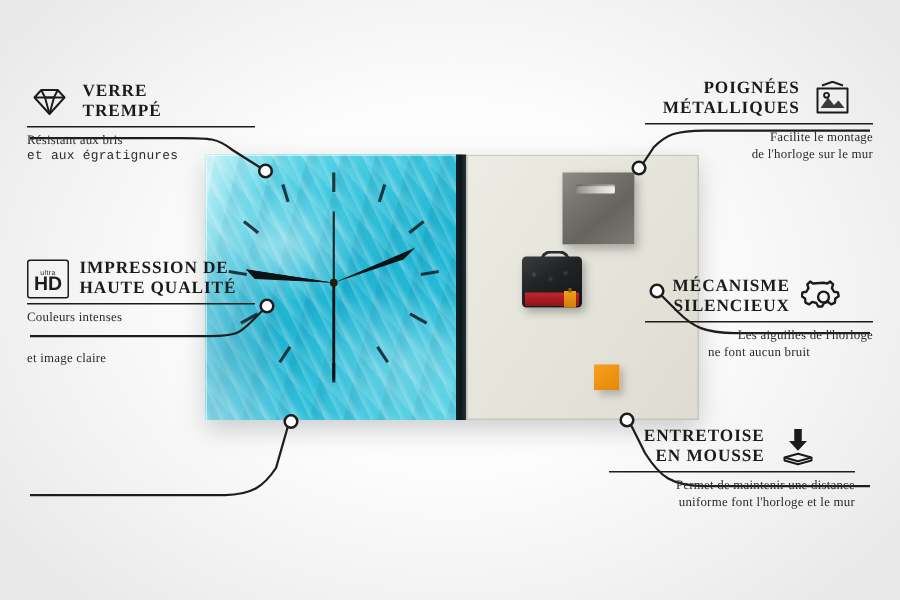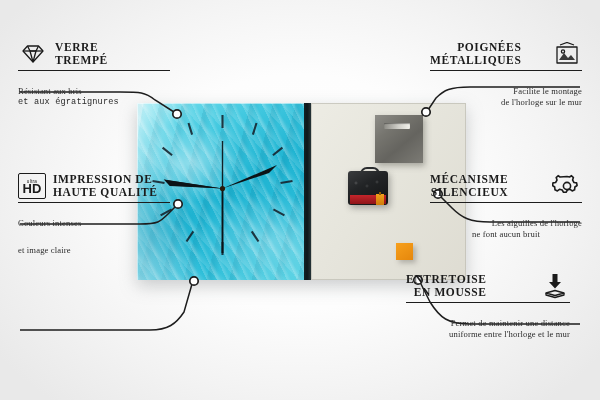--- a/index.html
+++ b/index.html
@@ -109,26 +109,26 @@
   .callout{position:absolute;}
   .c-head{display:flex;align-items:center;gap:7px;}
   .c-title{
     font-family:"Liberation Serif", serif;
     font-weight:bold;font-size:11.5px;letter-spacing:.6px;
     color:#1b1b1b;line-height:13px;text-transform:uppercase;
   }
   .c-rule{height:1px;background:#1d1d1d;margin-top:3px;}
   .c-sub{
     font-family:"Liberation Serif", serif;
-    font-size:8.6px;line-height:11px;color:#2b2b2b;margin-top:15px;letter-spacing:.15px;
+    font-size:8.6px;line-height:11px;color:#2b2b2b;margin-top:3px;letter-spacing:.15px;
   }
   .left .c-head{justify-content:flex-start;}
   .left .c-title{text-align:left;}
   .left .c-sub{text-align:left;}
-  .right .c-head{justify-content:space-between;}
+  .right .c-head{justify-content:center;margin-top:12px;}
   .right .c-title{text-align:right;}
   .right .c-sub{text-align:right;}
   .ico{flex:0 0 auto;display:block;}
   #wires{position:absolute;left:0;top:0;width:600px;height:400px;pointer-events:none;}
   .hd-badge{
     width:26px;height:24px;border:1.4px solid #1b1b1b;border-radius:2px;
     display:flex;flex-direction:column;align-items:center;justify-content:center;
     font-family:"Liberation Sans", sans-serif;color:#1b1b1b;
   }
   .hd-badge .u{font-size:4.6px;letter-spacing:.3px;line-height:5px;}
@@ -206,21 +206,21 @@
     <g fill="#ffffff" stroke="#1d1d1d" stroke-width="1.7">
       <circle cx="177" cy="114" r="4.2"></circle>
       <circle cx="178" cy="204" r="4.2"></circle>
       <circle cx="194" cy="281" r="4.2"></circle>
       <circle cx="426" cy="112" r="4.2"></circle>
       <circle cx="438" cy="194" r="4.2"></circle>
       <circle cx="418" cy="280" r="4.2"></circle>
     </g>
   </svg>
 
-  <div class="callout left" style="left:18px;top:41px;width:152px;">
+  <div class="callout left" style="left:18px;top:55px;width:152px;">
     <div class="c-head">
       <svg class="ico" width="30" height="24" viewBox="0 0 30 24">
         <g fill="none" stroke="#1b1b1b" stroke-width="1.3" stroke-linejoin="round">
           <path d="M5 9 L9.5 4 H20.5 L25 9 L15 20 Z"></path>
           <path d="M5 9 H25"></path>
           <path d="M9.5 4 L12 9 L15 20"></path>
           <path d="M20.5 4 L18 9 L15 20"></path>
           <path d="M12 9 H18"></path>
         </g>
       </svg>
@@ -298,16 +298,16 @@
       <svg class="ico" width="30" height="26" viewBox="0 0 30 26">
         <g fill="none" stroke="#1b1b1b" stroke-width="1.3" stroke-linejoin="round">
           <path d="M12.5 1 h5 v8 h3.5 L15 15.5 L9 9 h3.5 z" fill="#1b1b1b" stroke="none"></path>
           <path d="M15 17.5 L6 20 L15 22.5 L24 20 Z"></path>
           <path d="M6 20 v2 L15 24.5 L24 22 V20"></path>
         </g>
       </svg>
     </div>
     <div class="c-rule" style="width:164px;"></div>
     <div class="c-sub">Permet de maintenir une distance</div>
-    <div class="c-sub" style="margin-top:0;">uniforme entre l'horloge et le mur</div>
+    <div class="c-sub" style="margin-top:0;">uniforme font l'horloge et le mur</div>
   </div>
 
 </div>
 
 </body></html>

